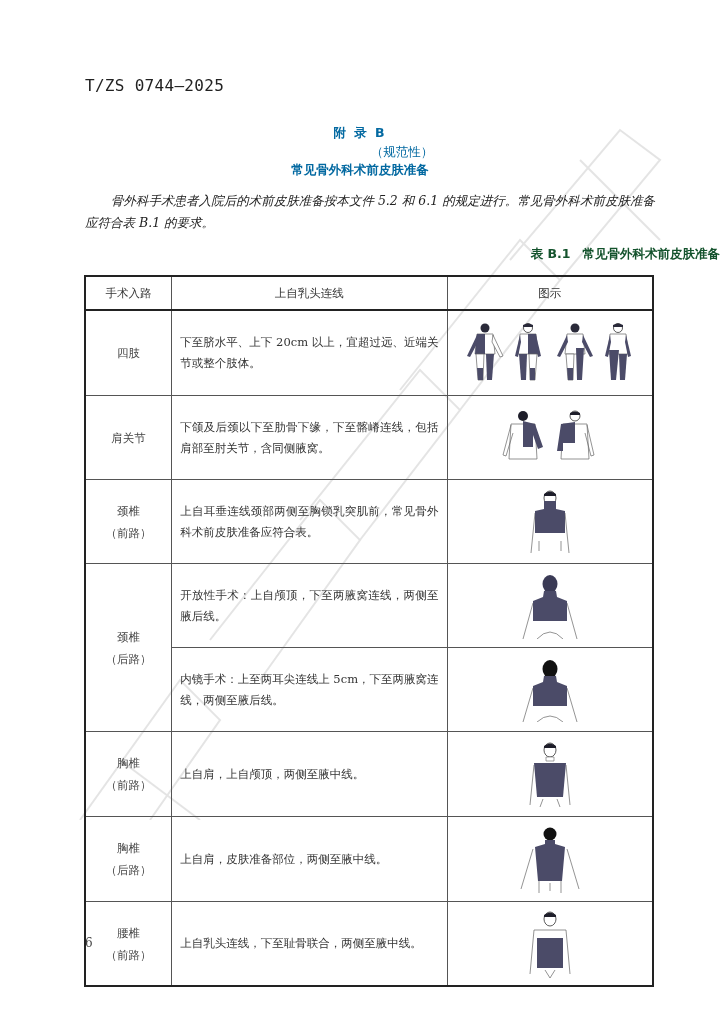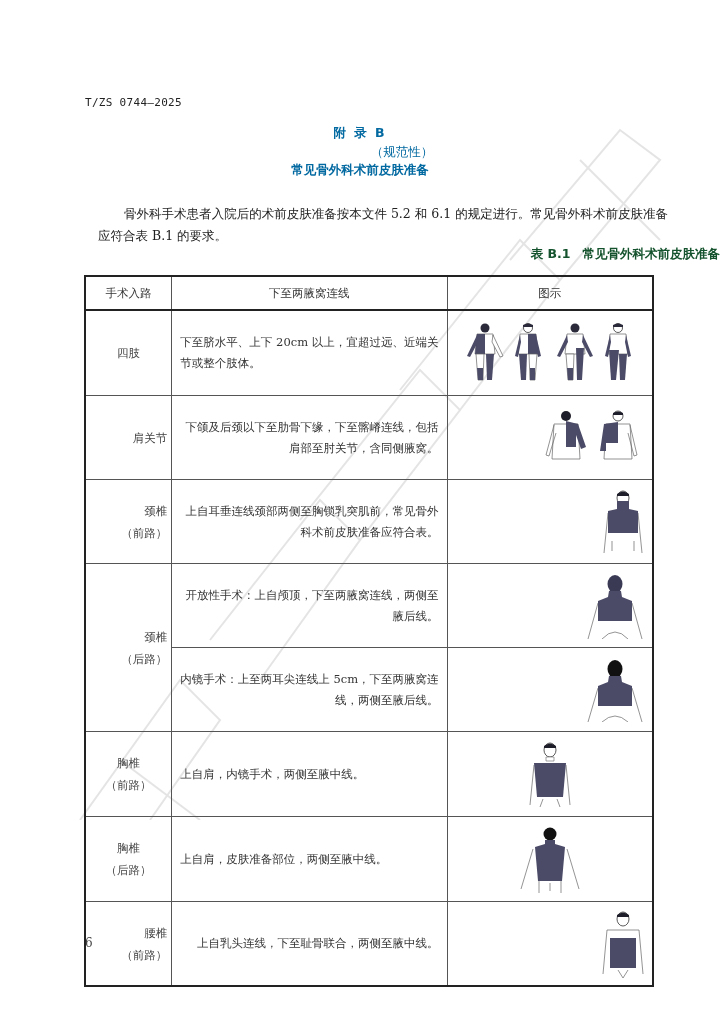--- a/index.html
+++ b/index.html
@@ -11,23 +11,23 @@
       width: 720px;
       height: 1018px;
       position: relative;
       overflow: hidden;
       font-family: "DejaVu Serif", "Liberation Serif", serif;
       color: #1a1a1a;
     }
     .std-no {
       position: absolute;
       left: 85px;
-      top: 96px;
+      top: 76px;
       font-family: "DejaVu Sans Mono", "Liberation Mono", monospace;
-      font-size: 11px;
+      font-size: 16px;
       letter-spacing: 0.3px;
       color: #222;
     }
     .heading {
       position: absolute;
       left: 0;
       width: 720px;
       text-align: center;
       font-family: "DejaVu Sans", "Liberation Sans", sans-serif;
       font-size: 12.5px;
@@ -94,21 +94,21 @@
       padding: 0 8px !important;
       line-height: 21px;
       text-align: justify;
       color: #333;
     }
     td.fig {
       text-align: center;
       vertical-align: middle;
     }
     tr.r78 td { height: 76px; }
-    tr.r76 td { height: 75px; text-align: right; }
+    tr.r76 td { height: 75px; }
     .fig svg { display: inline-block; vertical-align: middle; }
 
     .page-no {
       position: absolute;
       left: 85px;
       top: 936px;
       font-size: 12px;
       color: #444;
     }
     .watermark {
@@ -135,36 +135,36 @@
     <path d="M60 640 L140 700"></path>
   </g>
 </svg>
 
 <div class="std-no">T/ZS 0744—2025</div>
 
 <div class="heading h1">附 录 B</div>
 <div class="heading h2">（规范性）</div>
 <div class="heading h3">常见骨外科术前皮肤准备</div>
 
-<p class="intro" style="margin:13px;">骨外科手术患者入院后的术前皮肤准备按本文件 5.2 和 6.1 的规定进行。常见骨外科术前皮肤准备应符合表 B.1 的要求。</p>
+<p class="intro" style="margin:0;font-style:italic;">骨外科手术患者入院后的术前皮肤准备按本文件 5.2 和 6.1 的规定进行。常见骨外科术前皮肤准备应符合表 B.1 的要求。</p>
 
 <div class="table-caption">
   <span>表 B.1</span><span class="gap"></span><span>常见骨外科术前皮肤准备</span>
 </div>
 
 <table class="prep">
   <colgroup>
       <col class="c1">
       <col class="c2">
       <col class="c3">
     </colgroup>
   <thead>
     <tr>
       <th>手术入路</th>
-      <th>下至两腋窝连线</th>
+      <th>上自乳头连线</th>
       <th>图示</th>
     </tr>
   </thead>
   <tbody>
 
     <tr class="r78">
       <td class="route">
         <div>四肢</div>
       </td>
       <td class="desc">下至脐水平、上下 20cm 以上，宜超过远、近端关节或整个肢体。</td>
@@ -284,21 +284,21 @@
           <path d="M27 18 L39 18 L40 24 L50 28 L50 48 L16 48 L16 28 L26 24 Z" fill="#4b4b68"></path>
         </svg>
       </td>
     </tr>
 
     <tr class="r78">
       <td class="route">
         <div>胸椎</div>
         <div>（前路）</div>
       </td>
-      <td class="desc">上自肩，内镜手术，两侧至腋中线。</td>
+      <td class="desc">上自肩，上自颅顶，两侧至腋中线。</td>
       <td class="fig">
         <svg width="50" height="66" viewBox="0 0 50 66">
           <path d="M9 24 L5 64 M41 24 L45 64" stroke="#666" stroke-width="0.7" fill="none"></path>
           <path d="M15 66 L18 58 M35 66 L32 58" stroke="#666" stroke-width="0.7"></path>
           <ellipse cx="25" cy="9" rx="6" ry="7" fill="#fff" stroke="#333" stroke-width="0.8"></ellipse>
           <path d="M19 5 Q25 0 31 5 L31 7 L19 7 Z" fill="#1e1e2a"></path>
           <path d="M21 16 L29 16 L29 20 L21 20 Z" fill="#fff" stroke="#666" stroke-width="0.6"></path>
           <path d="M9 22 L41 22 L38 56 L12 56 Z" fill="#4b4b68"></path>
         </svg>
       </td>

